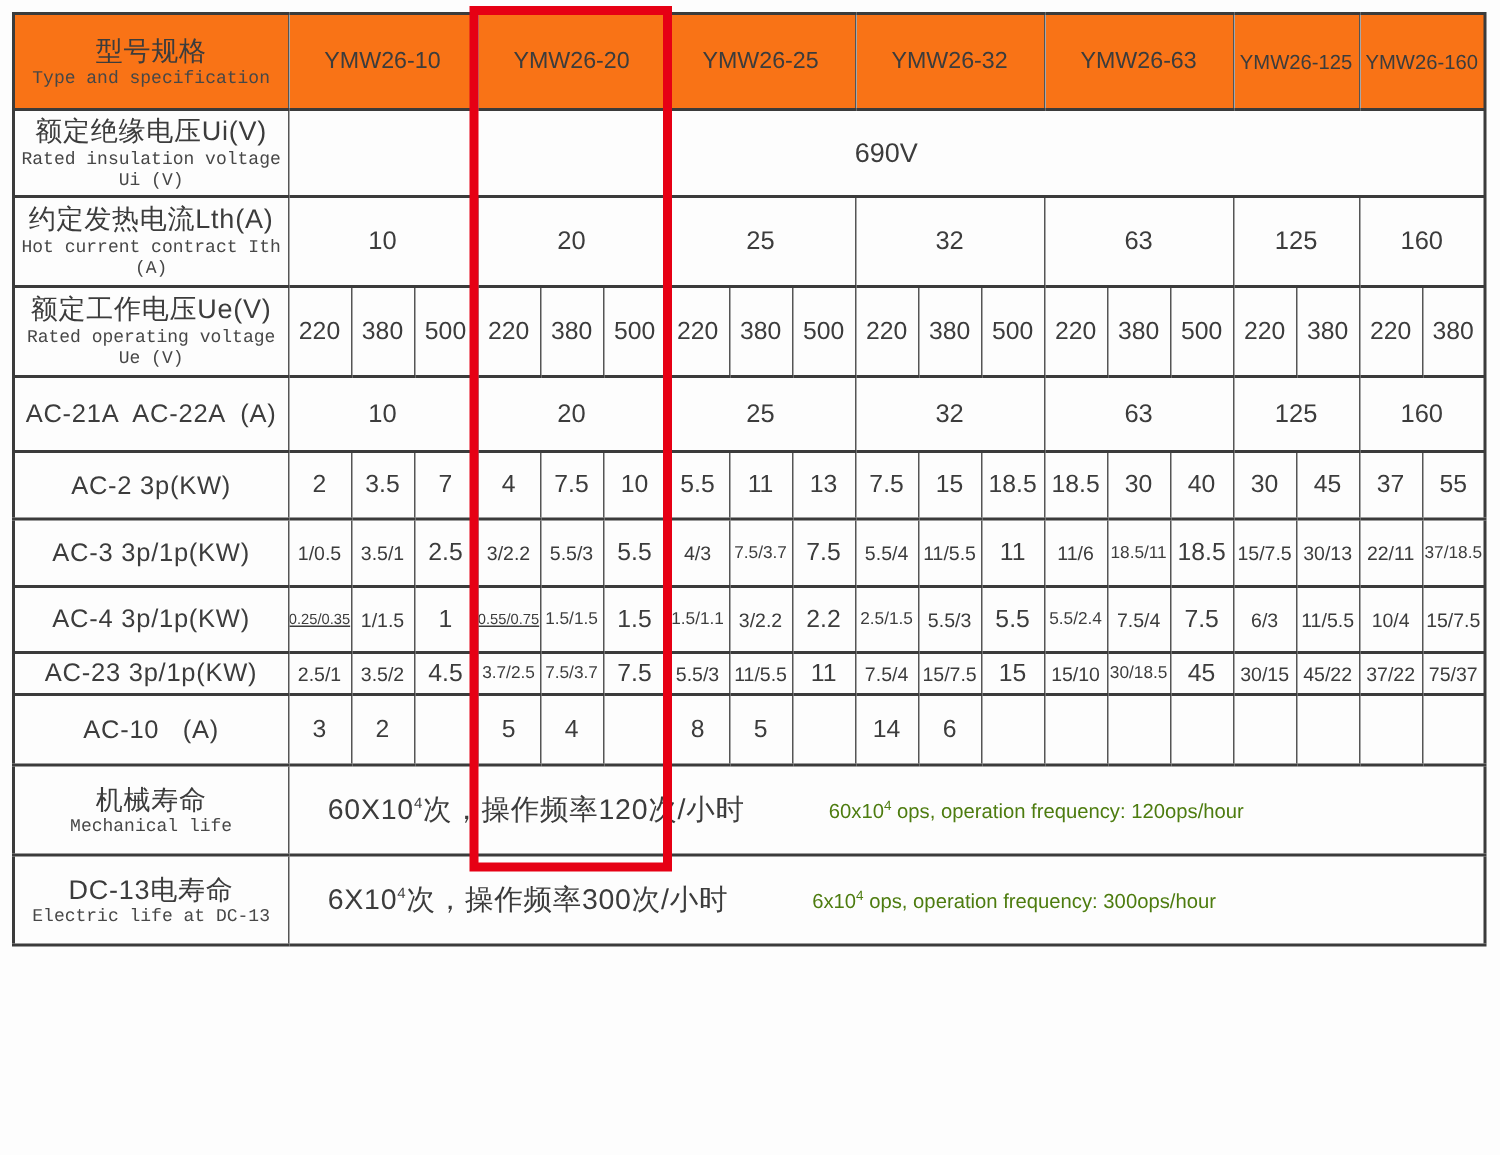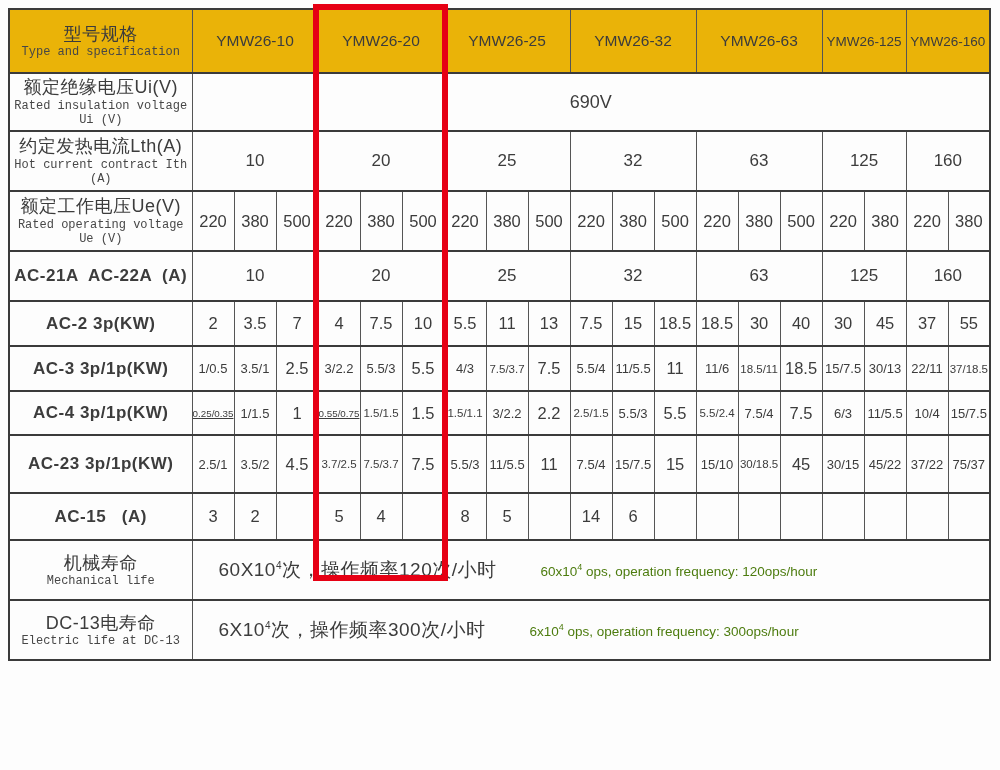--- a/index.html
+++ b/index.html
@@ -4,41 +4,41 @@
 <style>
   * { box-sizing: border-box; }
   html,body { margin:0; padding:0; background:#ffffff; }
   body { font-family:"Liberation Sans","DejaVu Sans",sans-serif; color:#3c3c3c; }
   .page { position:relative; width:1000px; height:770px; background:#fdfdfd; }
   table.spec { border-collapse:collapse; table-layout:fixed; width:981px;
                position:absolute; left:8px; top:8px; border:2px solid #3b3b3b; }
   td, th { border-left:1px solid #555; border-right:1px solid #555;
            border-top:2px solid #3b3b3b; border-bottom:2px solid #3b3b3b;
            text-align:center; vertical-align:middle; padding:0; overflow:hidden; }
-  tr.hd td { background:#eab308; font-size:15.5px; }
+  tr.hd td { background:#f97316; font-size:15.5px; }
   tr.hd td.m-sm { font-size:13.5px;margin-top:45px; }
   td.lbl { padding:2px 2px; }
   .zh { font-size:18px; line-height:1.25; letter-spacing:0.5px; }
   .en { font-size:12px; line-height:1.2; color:#474747;font-family:Liberation Mono, monospace; }
-  .solo { font-size:17px; white-space:pre; letter-spacing:0.5px;font-weight:bold; }
+  .solo { font-size:17px; white-space:pre; letter-spacing:0.5px; }
   td.v { font-size:16.5px; }
   td.v.f1 { font-size:13px; }
   td.v.f2 { font-size:11.5px; }
   td.v.f3 { font-size:9.8px;text-decoration:underline; }
   td.g { font-size:17px; }
   td.span-all { font-size:18px;margin-top:12px; }
   td.life { text-align:left; }
-  .life-wrap { display:flex; align-items:center; padding-left:26px; gap:44px; }
+  .life-wrap { display:flex; align-items:center; padding-left:26px; gap:56px; }
   .life-zh { font-size:19px; letter-spacing:0.5px; white-space:nowrap; }
   .life-en { font-size:13.5px; color:#4d7c0f; white-space:nowrap; }
   .life-zh sup { font-size:10px; } .life-en sup { font-size:9px; }
   
   tr.rh1{height:64px} tr.rh2{height:58px} tr.rh3{height:60px} tr.rh4{height:60px}
   tr.rh5{height:50px} tr.rh6{height:45px} tr.rh7{height:45px} tr.rh8{height:44px}
-  tr.rh9{height:58px} tr.rh10{height:47px} tr.rh11{height:48px}
+  tr.rh9{height:28px} tr.rh10{height:47px} tr.rh11{height:48px}
   tr.rh12{height:60px} tr.rh13{height:60px} tr.rh14{height:60px}
   .red-box { position:absolute; left:313px; top:4px; width:135px; height:577px;
              border:6px solid #e60014; pointer-events:none; z-index:5; }
 </style>
 </head>
 <body>
 
 <div class="page">
   <table class="spec">
     <colgroup>
@@ -235,21 +235,21 @@
       <td class="v f2">30/18.5</td>
       <td class="v">45</td>
       <td class="v f1">30/15</td>
       <td class="v f1">45/22</td>
       <td class="v f1">37/22</td>
       <td class="v f1">75/37</td>
     </tr>
 
     <tr class="rh10">
       <td class="lbl">
-        <div class="solo">AC-15   (A)</div>
+        <div class="solo">AC-10   (A)</div>
       </td>
       <td class="v">3</td>
       <td class="v">2</td>
       <td class="v"></td>
       <td class="v">5</td>
       <td class="v">4</td>
       <td class="v"></td>
       <td class="v">8</td>
       <td class="v">5</td>
       <td class="v"></td>

